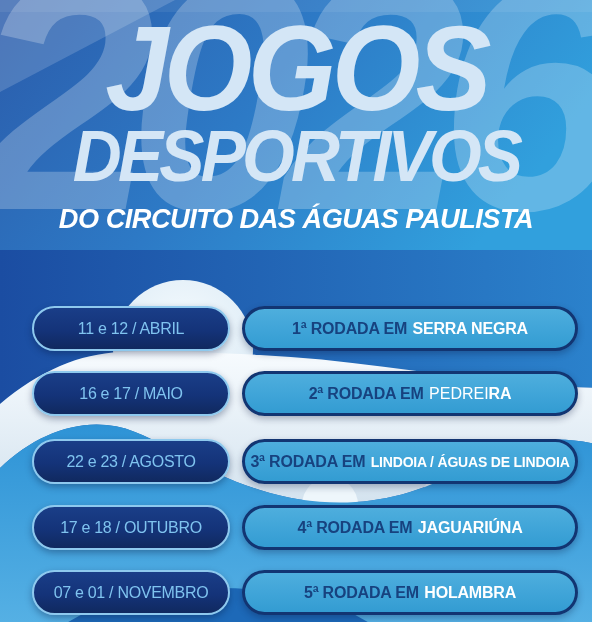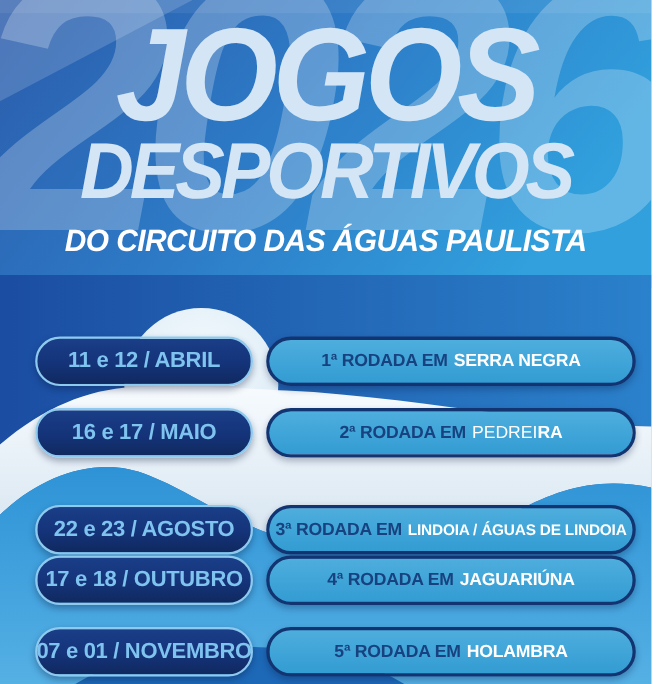--- a/index.html
+++ b/index.html
@@ -33,33 +33,33 @@
   }
   .subtitle {
     position:absolute; top:205px; left:0; width:100%;
     text-align:center; font-style:italic; font-weight:700;
     font-size:28px; line-height:1; letter-spacing:-0.5px;
     color:var(--subtitle-text,#ffffff); transform:scaleX(0.97);
   }
 
   .rows { position:absolute; inset:0; z-index:3; }
   .row { position:absolute; left:0; width:100%; height:45px; }
-  .r0 { top:306px; } .r1 { top:371px; } .r2 { top:439px;margin-top:20px; } .r3 { top:505px; } .r4 { top:570px; }
+  .r0 { top:306px; } .r1 { top:371px; } .r2 { top:439px; } .r3 { top:505px; } .r4 { top:570px; }
 
   .date-pill {
     position:absolute; left:32px; top:0; width:198px; height:45px;
     box-sizing:border-box;
     background:linear-gradient(180deg,#1a3e88 0%, var(--date-pill-bg,#143379) 55%, #10295f 100%);
     border:2px solid var(--date-pill-border,#8ec9ee);
     border-radius:24px;
     display:flex; align-items:center; justify-content:center;
     box-shadow:0 3px 7px rgba(5,20,60,0.35);
   }
   .date-pill span {
-    font-weight:700; font-size:20px; letter-spacing:-0.3px;
+    font-weight:400; font-size:16px; letter-spacing:-0.3px;
     color:var(--date-pill-text,#7fc3ef); white-space:nowrap;
   }
 
   .round-pill {
     position:absolute; left:242px; top:0; width:336px; height:45px;
     box-sizing:border-box;
     background:linear-gradient(180deg,#4eaedd 0%, var(--round-pill-bg,#3fa4d8) 55%, #339cd2 100%);
     border:3px solid var(--round-pill-border,#123572);
     border-radius:24px;
     display:flex; align-items:center; justify-content:center;

